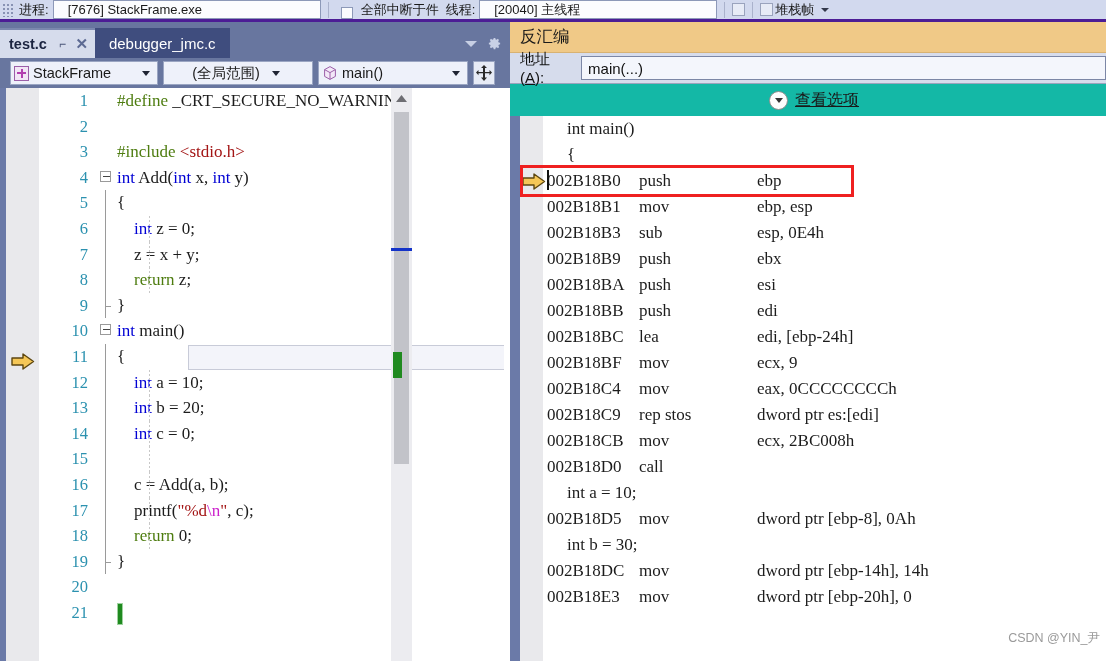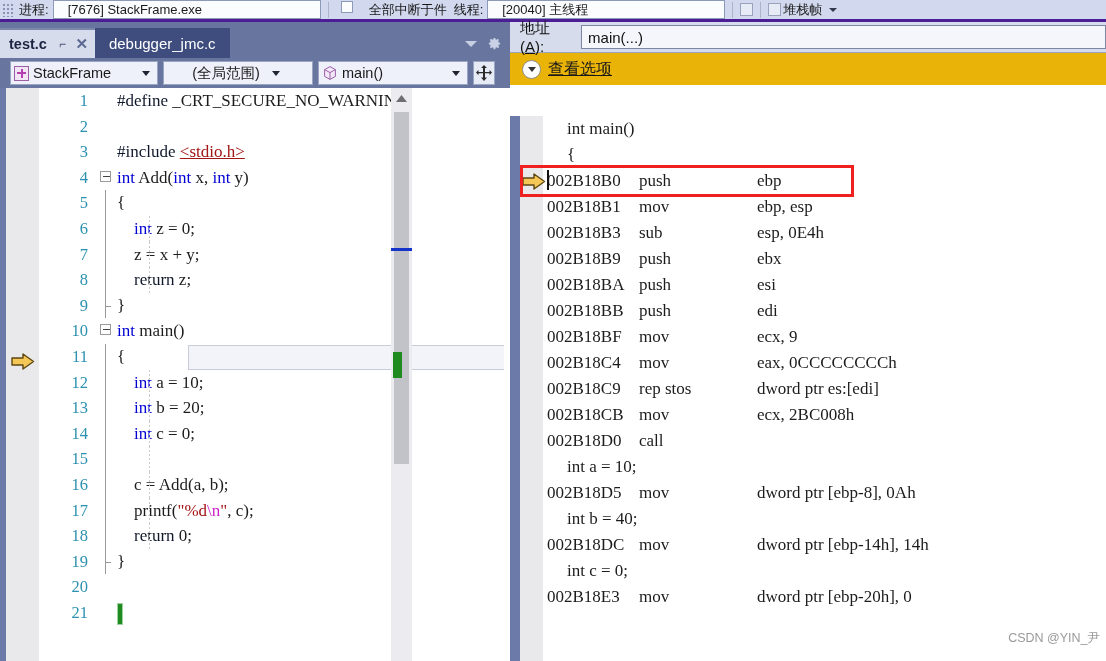--- a/index.html
+++ b/index.html
@@ -36,21 +36,21 @@
   .tt-combo {
     height: 19px; min-width: 268px;
     background: #fbfcfe;
     border: 1px solid #8d99b8;
     display: flex; align-items: center;
     padding: 0 14px;
     flex: 0 0 auto;
   }
   .tt-combo.wide { min-width: 238px; }
   .tt-sep { width: 1px; height: 16px; background: #aab2cc; margin: 0 7px; flex: 0 0 auto; }
-  .tt-btn { display: flex; align-items: flex-start; gap: 16px; padding: 0 5px; flex: 0 0 auto; }
+  .tt-btn { display: flex; align-items: flex-end; gap: 8px; padding: 0 5px; flex: 0 0 auto; }
   .tt-chk {
     width: 12px; height: 12px; border: 1px solid #8d99b8; background: #fbfcfe;
     flex: 0 0 auto;
   }
   .tt-ico-sm {
     width: 13px; height: 13px; border: 1px solid #9aa3bd; background: #e7ebf6;
     flex: 0 0 auto;
   }
   .tt-caret { width:0;height:0;border-left:4px solid transparent;border-right:4px solid transparent;border-top:4px solid #33384a;margin-left:3px;flex:0 0 auto;}
 
@@ -180,26 +180,26 @@
     position:absolute; left: 8px; top: 0; width: 1px; height: 25.6px; background: #9a9a9a;
   }
   .fold-line.end::after {
     content:''; position:absolute; left:0; top:13px; width:6px; height:1px; background:#9a9a9a;
   }
   .indentguide {
     position: absolute; width: 1px; height: 25.6px;
     background: repeating-linear-gradient(to bottom, #c8c8c8 0 2px, transparent 2px 4px);
   }
   .ctext { flex: 1 1 auto; font-family: "Liberation Serif", serif; font-size: 17px; }
-  .k-pre { color: #0f172a; }     
+  .k-pre { color: #4d7c0f; }     
   .k-blue { color: #0000d4; }    
   .k-plain { color: #1c1c1c; }
   .k-str { color: #a31515; }
   .k-esc { color: #cc22cc; }
-  .k-hdr { color: #a31515; text-decoration: underline; }
+  .k-hdr { color: #a31515; }
   .k-num { color: #1c1c1c; }
 
   .cur-line-box {
     position: absolute; left: 149px; top: 0;
     width: 324px; height: 25px;
     border: 1px solid #c8cbd8;
     background: #f3f4fa;
   }
   .yellow-arrow { display:block; }
 
@@ -249,21 +249,21 @@
   .dis-addr-label u { text-decoration: underline; }
   .dis-addr-input {
     height: 24px; width: 526px;
     background: #f4f6fc; border: 1px solid #7c87a6;
     display: flex; align-items: center;
     padding-left: 6px;
     font-size: 15px; color: #111;
   }
   .dis-viewopt {
     height: 32px; display: flex; align-items: center; gap: 7px;
-    padding-left: 12px; background: #eab308;
+    padding-left: 12px; background: #14b8a6; justify-content: center;
   }
   .chev-circle {
     width: 19px; height: 19px; border-radius: 50%;
     border: 1px solid #8e8e8e; background: #fdfdfd;
     display: flex; align-items: center; justify-content: center;
   }
   .chev-circle .chev {
     width:0;height:0;border-left:4.5px solid transparent;border-right:4.5px solid transparent;
     border-top:5px solid #333; margin-top: 1px;
   }
@@ -405,20 +405,21 @@
           <path d="M6.5 1 L12 8 H1 Z" fill="#6e6e73"></path>
         </svg>
       </div>
       <div class="vscroll-thumb"></div>
       <div class="vscroll-mark-blue"></div>
       <div class="vscroll-mark-green"></div>
     </div>
   </div>
 
   <div class="dis-pane">
+    <div class="dis-title">反汇编</div>
 
     <div class="dis-addrbar">
       <span class="dis-addr-label"><span>地址(</span><u>A</u><span>):</span></span>
       <div class="dis-addr-input">
         <span>main(...)</span>
       </div>
     </div>
 
     <div class="dis-viewopt">
       <span class="chev-circle">
@@ -432,30 +433,30 @@
       <div class="dis-gutter2"></div>
       <div class="dis-lines" id="disLines">
           <div class="dl srcline"><span class="pad"></span><span class="src">int main()</span></div>
           <div class="dl srcline"><span class="pad"></span><span class="src">{</span></div>
           <div class="dl"><span class="pad"></span><span class="addr">002B18B0</span><span class="mnem">push</span><span class="ops">ebp</span></div>
           <div class="dl"><span class="pad"></span><span class="addr">002B18B1</span><span class="mnem">mov</span><span class="ops">ebp, esp</span></div>
           <div class="dl"><span class="pad"></span><span class="addr">002B18B3</span><span class="mnem">sub</span><span class="ops">esp, 0E4h</span></div>
           <div class="dl"><span class="pad"></span><span class="addr">002B18B9</span><span class="mnem">push</span><span class="ops">ebx</span></div>
           <div class="dl"><span class="pad"></span><span class="addr">002B18BA</span><span class="mnem">push</span><span class="ops">esi</span></div>
           <div class="dl"><span class="pad"></span><span class="addr">002B18BB</span><span class="mnem">push</span><span class="ops">edi</span></div>
+          <div class="dl"><span class="pad"></span><span class="addr">002B18BC</span><span class="mnem">lea</span><span class="ops">edi, [ebp-24h]</span></div>
           <div class="dl"><span class="pad"></span><span class="addr">002B18BF</span><span class="mnem">mov</span><span class="ops">ecx, 9</span></div>
           <div class="dl"><span class="pad"></span><span class="addr">002B18C4</span><span class="mnem">mov</span><span class="ops">eax, 0CCCCCCCCh</span></div>
           <div class="dl"><span class="pad"></span><span class="addr">002B18C9</span><span class="mnem">rep stos</span><span class="ops">dword ptr es:[edi]</span></div>
           <div class="dl"><span class="pad"></span><span class="addr">002B18CB</span><span class="mnem">mov</span><span class="ops">ecx, 2BC008h</span></div>
           <div class="dl"><span class="pad"></span><span class="addr">002B18D0</span><span class="mnem">call</span></div>
           <div class="dl srcline"><span class="pad"></span><span class="src">int a = 10;</span></div>
           <div class="dl"><span class="pad"></span><span class="addr">002B18D5</span><span class="mnem">mov</span><span class="ops">dword ptr [ebp-8], 0Ah</span></div>
-          <div class="dl srcline"><span class="pad"></span><span class="src">int b = 40;</span></div>
+          <div class="dl srcline"><span class="pad"></span><span class="src">int b = 30;</span></div>
           <div class="dl"><span class="pad"></span><span class="addr">002B18DC</span><span class="mnem">mov</span><span class="ops">dword ptr [ebp-14h], 14h</span></div>
-          <div class="dl srcline"><span class="pad"></span><span class="src">int c = 0;</span></div>
           <div class="dl"><span class="pad"></span><span class="addr">002B18E3</span><span class="mnem">mov</span><span class="ops">dword ptr [ebp-20h], 0</span></div>
         </div>
 
       <svg width="24" height="17" viewBox="0 0 24 17" style="position:absolute;left:12px;top:57px">
         <path d="M1 5 H12 V1 L22.5 8.5 L12 16 V12 H1 Z" fill="#f5c757" stroke="#5d4710" stroke-width="1.4" stroke-linejoin="round"></path>
       </svg>
       <div class="caret-bar" style="left:37px;top:54px"></div>
       <div class="red-box" id="redBox" style="left: 10px; top: 49px; width: 334px; height: 32px;"></div>
     </div>
 

